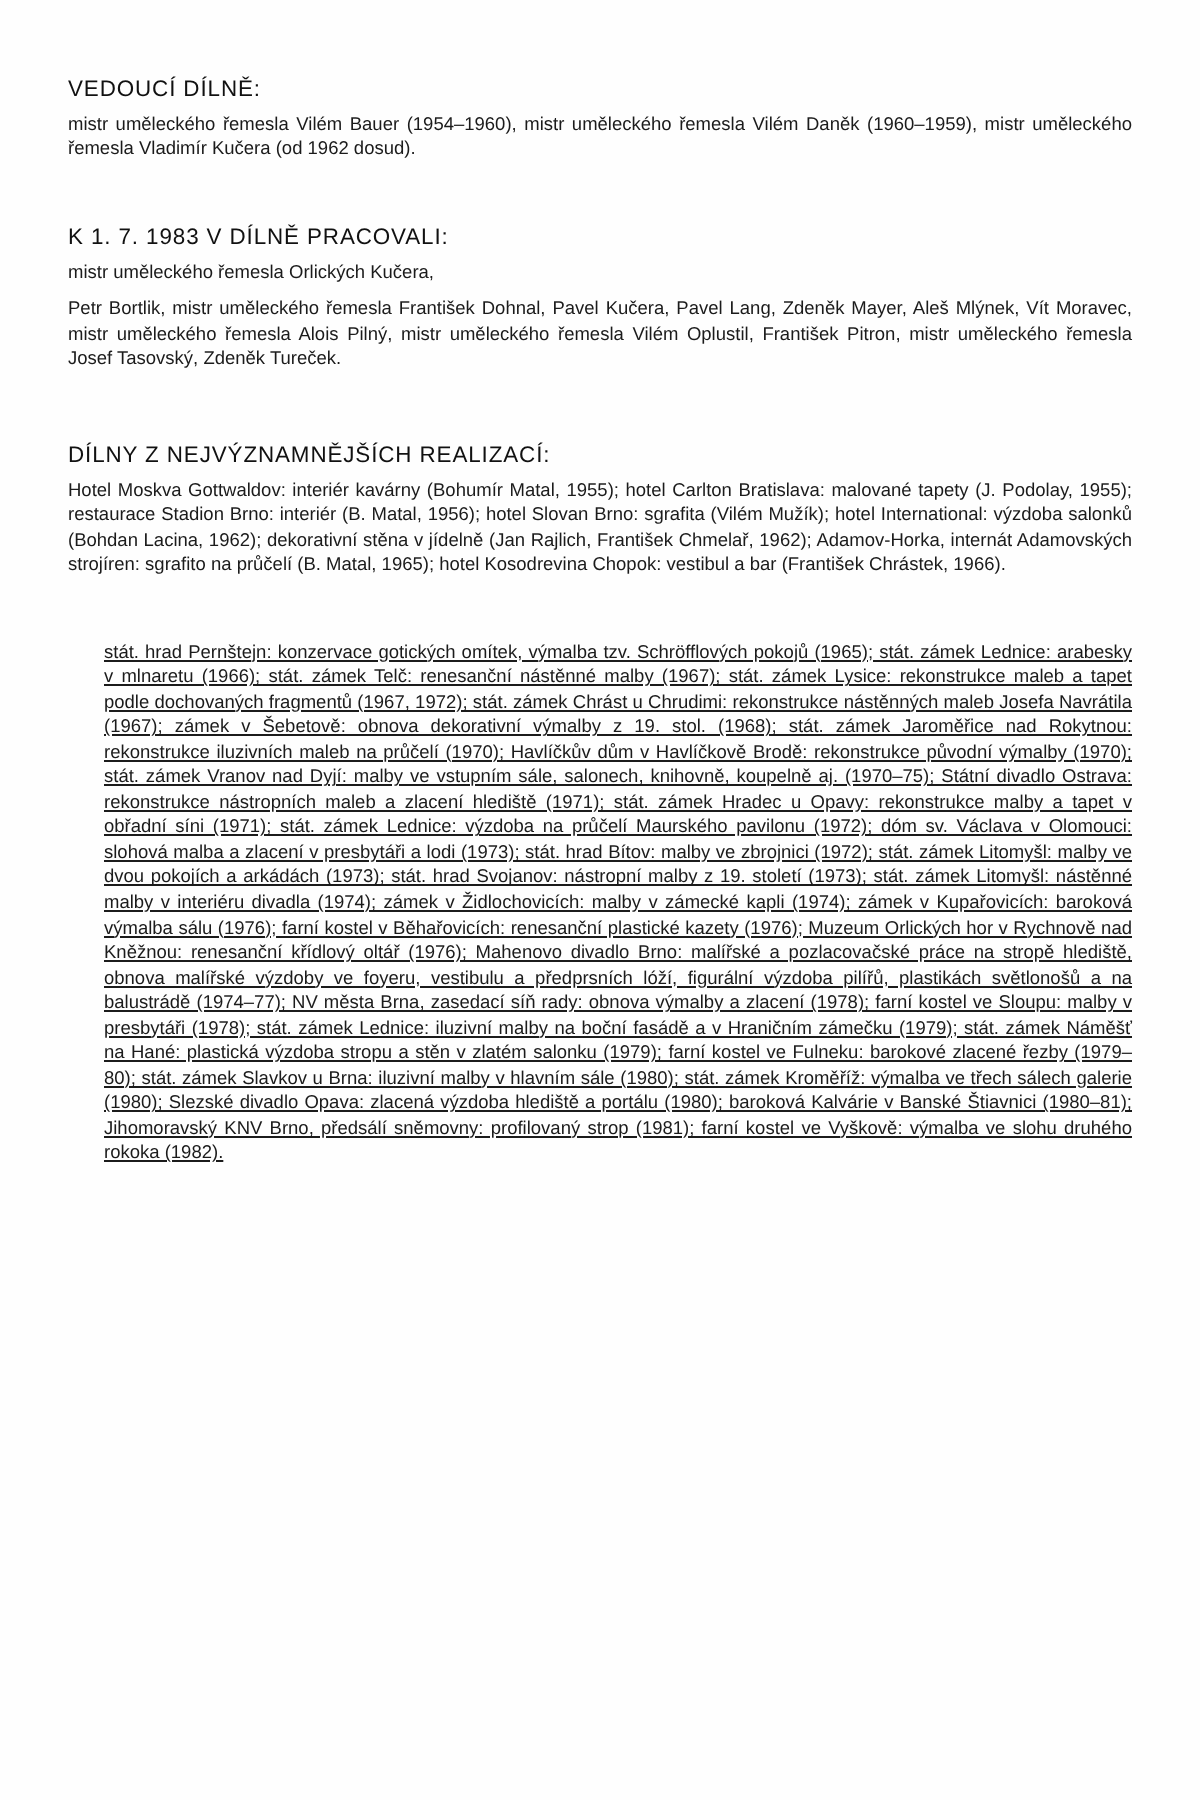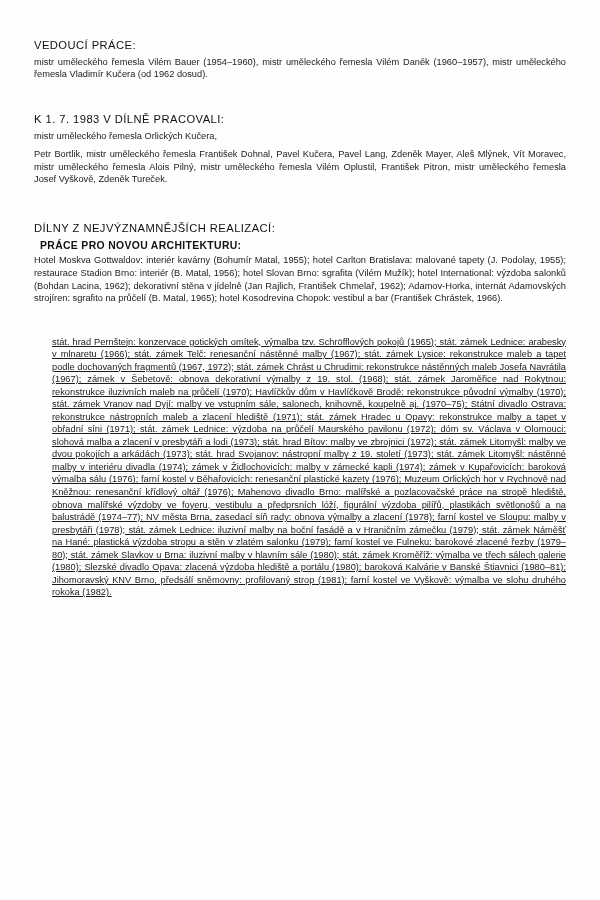--- a/index.html
+++ b/index.html
@@ -56,38 +56,37 @@
   .gap-sm { height: 6px; }
   .gap-md { height: 13px; }
   .gap-lg { height: 17px; }
 </style>
 </head>
 <body>
 
 <div class="page">
 
   <div class="section">
-    <h2 class="section-heading">VEDOUCÍ PRÁCE:</h2>
-    <p class="body-text">mistr uměleckého řemesla Vilém Bauer (1954–1960), mistr uměleckého řemesla Vilém Daněk (1960–1957), mistr uměleckého řemesla Vladimír Kučera (od 1962 dosud).</p>
+    <h2 class="section-heading">VEDOUCÍ DÍLNĚ:</h2>
+    <p class="body-text">mistr uměleckého řemesla Vilém Bauer (1954–1960), mistr uměleckého řemesla Vilém Daněk (1960–1959), mistr uměleckého řemesla Vladimír Kučera (od 1962 dosud).</p>
   </div>
 
   <div class="gap-md"></div>
 
   <div class="section">
     <h2 class="section-heading">K 1. 7. 1983 V DÍLNĚ PRACOVALI:</h2>
     <p class="body-text">mistr uměleckého řemesla Orlických Kučera,</p>
     <div class="gap-sm"></div>
-    <p class="body-text">Petr Bortlik, mistr uměleckého řemesla František Dohnal, Pavel Kučera, Pavel Lang, Zdeněk Mayer, Aleš Mlýnek, Vít Moravec, mistr uměleckého řemesla Alois Pilný, mistr uměleckého řemesla Vilém Oplustil, František Pitron, mistr uměleckého řemesla Josef Vyškově, Zdeněk Tureček.</p>
+    <p class="body-text">Petr Bortlik, mistr uměleckého řemesla František Dohnal, Pavel Kučera, Pavel Lang, Zdeněk Mayer, Aleš Mlýnek, Vít Moravec, mistr uměleckého řemesla Alois Pilný, mistr uměleckého řemesla Vilém Oplustil, František Pitron, mistr uměleckého řemesla Josef Tasovský, Zdeněk Tureček.</p>
   </div>
 
   <div class="gap-lg"></div>
 
   <div class="section">
     <h2 class="section-heading">DÍLNY Z NEJVÝZNAMNĚJŠÍCH REALIZACÍ:</h2>
-    <h3 class="sub-heading">PRÁCE PRO NOVOU ARCHITEKTURU:</h3>
     <p class="body-text">Hotel Moskva Gottwaldov: interiér kavárny (Bohumír Matal, 1955); hotel Carlton Bratislava: malované tapety (J. Podolay, 1955); restaurace Stadion Brno: interiér (B. Matal, 1956); hotel Slovan Brno: sgrafita (Vilém Mužík); hotel International: výzdoba salonků (Bohdan Lacina, 1962); dekorativní stěna v jídelně (Jan Rajlich, František Chmelař, 1962); Adamov-Horka, internát Adamovských strojíren: sgrafito na průčelí (B. Matal, 1965); hotel Kosodrevina Chopok: vestibul a bar (František Chrástek, 1966).</p>
   </div>
 
   <div class="gap-md"></div>
 
   <div class="section">
     <p class="body-text indent">stát. hrad Pernštejn: konzervace gotických omítek, výmalba tzv. Schröfflových pokojů (1965); stát. zámek Lednice: arabesky v mlnaretu (1966); stát. zámek Telč: renesanční nástěnné malby (1967); stát. zámek Lysice: rekonstrukce maleb a tapet podle dochovaných fragmentů (1967, 1972); stát. zámek Chrást u Chrudimi: rekonstrukce nástěnných maleb Josefa Navrátila (1967); zámek v Šebetově: obnova dekorativní výmalby z 19. stol. (1968); stát. zámek Jaroměřice nad Rokytnou: rekonstrukce iluzivních maleb na průčelí (1970); Havlíčkův dům v Havlíčkově Brodě: rekonstrukce původní výmalby (1970); stát. zámek Vranov nad Dyjí: malby ve vstupním sále, salonech, knihovně, koupelně aj. (1970–75); Státní divadlo Ostrava: rekonstrukce nástropních maleb a zlacení hlediště (1971); stát. zámek Hradec u Opavy: rekonstrukce malby a tapet v obřadní síni (1971); stát. zámek Lednice: výzdoba na průčelí Maurského pavilonu (1972); dóm sv. Václava v Olomouci: slohová malba a zlacení v presbytáři a lodi (1973); stát. hrad Bítov: malby ve zbrojnici (1972); stát. zámek Litomyšl: malby ve dvou pokojích a arkádách (1973); stát. hrad Svojanov: nástropní malby z 19. století (1973); stát. zámek Litomyšl: nástěnné malby v interiéru divadla (1974); zámek v Židlochovicích: malby v zámecké kapli (1974); zámek v Kupařovicích: baroková výmalba sálu (1976); farní kostel v Běhařovicích: renesanční plastické kazety (1976); Muzeum Orlických hor v Rychnově nad Kněžnou: renesanční křídlový oltář (1976); Mahenovo divadlo Brno: malířské a pozlacovačské práce na stropě hlediště, obnova malířské výzdoby ve foyeru, vestibulu a předprsních lóží, figurální výzdoba pilířů, plastikách světlonošů a na balustrádě (1974–77); NV města Brna, zasedací síň rady: obnova výmalby a zlacení (1978); farní kostel ve Sloupu: malby v presbytáři (1978); stát. zámek Lednice: iluzivní malby na boční fasádě a v Hraničním zámečku (1979); stát. zámek Náměšť na Hané: plastická výzdoba stropu a stěn v zlatém salonku (1979); farní kostel ve Fulneku: barokové zlacené řezby (1979–80); stát. zámek Slavkov u Brna: iluzivní malby v hlavním sále (1980); stát. zámek Kroměříž: výmalba ve třech sálech galerie (1980); Slezské divadlo Opava: zlacená výzdoba hlediště a portálu (1980); baroková Kalvárie v Banské Štiavnici (1980–81); Jihomoravský KNV Brno, předsálí sněmovny: profilovaný strop (1981); farní kostel ve Vyškově: výmalba ve slohu druhého rokoka (1982).</p>
   </div>
 
 </div>

